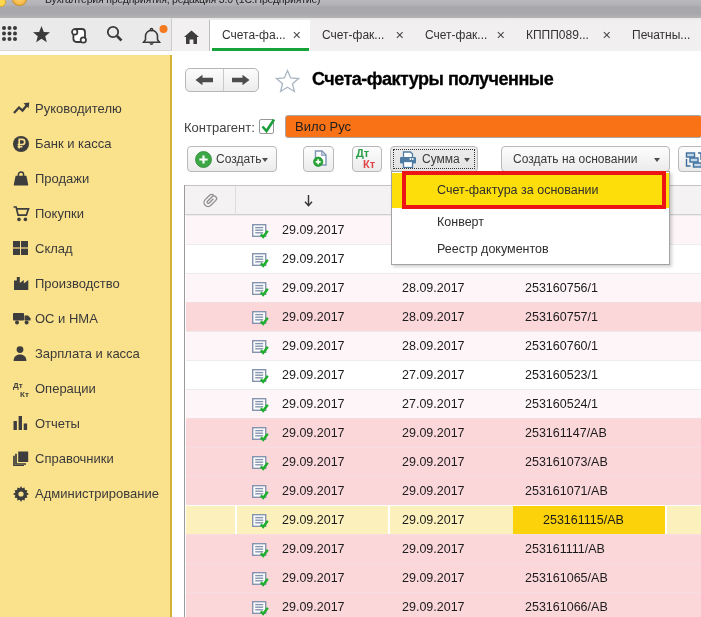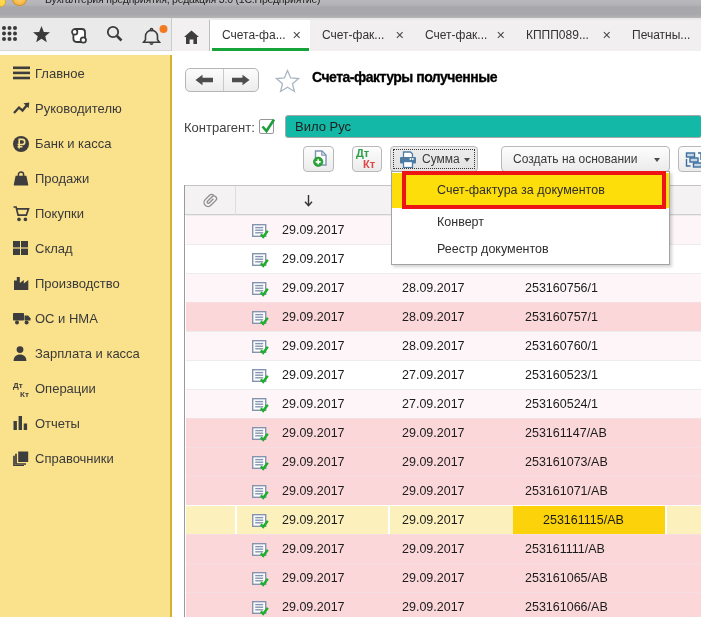--- a/index.html
+++ b/index.html
@@ -35,26 +35,26 @@
 .mic { position:absolute; left:13px; top:9px; width:18px; height:17px; }
 .mil { position:absolute; left:35px; top:9px; font-size:13px; color:#3a3a3a; }
 
 
 #content { position:absolute; left:172px; top:51px; width:529px; height:566px; background:#fff; }
 
 #navgrp { position:absolute; left:13px; top:17px; width:74px; height:24px; border:1px solid #b5b5b5;
   border-radius:5px; background:linear-gradient(#fcfcfc,#ececec); }
 #navgrp .mid { position:absolute; left:37px; top:0; width:1px; height:22px; background:#c9c9c9; }
 #star2 { position:absolute; left:103px; top:18px; }
-#ptitle { position:absolute; left:140px; top:18px; font-size:14px; font-weight:bold; color:#000; letter-spacing:-0.5px; -webkit-text-stroke:0.3px #000; }
+#ptitle { position:absolute; left:140px; top:18px; font-size:18px; font-weight:bold; color:#000; letter-spacing:-0.5px; -webkit-text-stroke:0.3px #000; }
 
 #flabel { position:absolute; left:12px; top:69px; font-size:13px; color:#404040; }
 #fcheck { position:absolute; left:87px; top:68px; width:15px; height:15px; background:#fff;
   border:1px solid #979797; border-radius:2px; }
-#finput { position:absolute; left:113px; top:64px; width:417px; height:23px; background:#14b8a6;
+#finput { position:absolute; left:113px; top:64px; width:417px; height:23px; background:#f97316;
   border:1px solid #a8a8a8; border-radius:3px; font-size:13px; color:#1e1e1e; line-height:21px; padding-left:9px; }
 
 .btn { position:absolute; top:95px; height:26px; border:1px solid #b9b9b9; border-radius:4px;
   background:linear-gradient(#fdfdfd,#ebebeb); font-size:12px; color:#3a3a3a; }
 .btn .blab { position:absolute; white-space:nowrap; top:5px; }
 .arr { display:inline-block; width:0; height:0; border-left:3.5px solid transparent;
   border-right:3.5px solid transparent; border-top:4px solid #4c4c4c; vertical-align:middle; }
 
 
 #tbl { position:absolute; left:184px; top:185px; width:517px; height:432px; border-left:1px solid #9b9b9b; }
@@ -130,28 +130,20 @@
 </div>
 <div id="tabs">
       <div class="tab active" style="left:209px;width:101px">Счета-фа...<span class="tx">×</span></div>
 <div class="tab" style="left:310px;width:103px">Счет-фак...<span class="tx">×</span></div>
 <div class="tab" style="left:413px;width:101px">Счет-фак...<span class="tx">×</span></div>
 <div class="tab" style="left:514px;width:106px">КППП089...<span class="tx">×</span></div>
 <div class="tab" style="left:620px;width:82px">Печатны...</div>
     </div>
 
 <div id="sidebar">
-<div class="mi" style="top:2px">
-        <span class="mic"><svg width="17" height="14" viewBox="0 0 17 14">
-            <rect y="0.5" width="17" height="2.6" fill="#3d3d3d"></rect>
-            <rect y="5.6" width="17" height="2.6" fill="#3d3d3d"></rect>
-            <rect y="10.7" width="17" height="2.6" fill="#3d3d3d"></rect>
-          </svg></span>
-        <span class="mil">Главное</span>
-      </div>
 <div class="mi" style="top:72px">
         <span class="mic"><svg width="16" height="16" viewBox="0 0 16 16">
             <circle cx="8" cy="8" r="8" fill="#3d3d3d"></circle>
             <path d="M6.2 12.6 V3.4 h3 a2.55 2.55 0 0 1 0 5.1 H4.6 M4.6 10.7 H9.4" fill="none" stroke="#fae18c" stroke-width="1.6"></path>
           </svg></span>
         <span class="mil">Банк и касса</span>
       </div>
 <div class="mi" style="top:37px">
         <span class="mic"><svg width="17" height="13" viewBox="0 0 17 13">
             <path d="M1 11 L6 5.5 L9.5 8.5 L14.5 2.5" fill="none" stroke="#3d3d3d" stroke-width="2.3"></path>
@@ -221,20 +213,27 @@
         <span class="mil">Отчеты</span>
       </div>
 <div class="mi" style="top:387px">
         <span class="mic"><svg width="16" height="15" viewBox="0 0 16 15">
             <rect x="5.2" y="0.5" width="10" height="10.5" fill="#3d3d3d"></rect>
             <path d="M3 2.8 V13 h10" fill="none" stroke="#3d3d3d" stroke-width="1.7"></path>
             <path d="M1 4.8 V14.8 h10" fill="none" stroke="#3d3d3d" stroke-width="1.7"></path>
           </svg></span>
         <span class="mil">Справочники</span>
       </div>
+<div class="mi" style="top:422px">
+        <span class="mic"><svg width="16" height="16" viewBox="0 0 16 16">
+            <path d="M8 0 l1.2 2.2 2.4-.8 .3 2.5 2.5 .3 -.8 2.4 L16 8l-2.4 1.4 .8 2.4 -2.5 .3 -.3 2.5 -2.4-.8 L8 16l-1.2-2.2 -2.4 .8 -.3-2.5 -2.5-.3 .8-2.4 L0 8l2.4-1.4 -.8-2.4 2.5-.3 .3-2.5 2.4 .8 Z" fill="#3d3d3d"></path>
+            <circle cx="8" cy="8" r="2.6" fill="#fae18c"></circle>
+          </svg></span>
+        <span class="mil">Администрирование</span>
+      </div>
 </div>
 
 <div id="content">
   <div id="navgrp">
     <svg style="position:absolute;left:9px;top:5px" width="19" height="12" viewBox="0 0 19 12">
       <path d="M0.5 6 L7.5 0.8 V3.8 H18 V8.2 H7.5 V11.2 Z" fill="#4d4d4d"></path>
         </svg>
     <span class="mid"></span>
     <svg style="position:absolute;left:45px;top:5px" width="19" height="12" viewBox="0 0 19 12">
       <path d="M18.5 6 L11.5 0.8 V3.8 H1 V8.2 H11.5 V11.2 Z" fill="#4d4d4d"></path>
@@ -246,20 +245,28 @@
   <span id="ptitle">Счета-фактуры полученные</span>
 
   <span id="flabel">Контрагент:</span>
   <span id="fcheck">
         <svg style="position:absolute;left:1px;top:-3px;overflow:visible" width="14" height="16" viewBox="0 0 14 16">
     <path d="M1.5 9.5 L5.5 14 L13 2.5" fill="none" stroke="#1d9e3a" stroke-width="2.6"></path>
         </svg>
       </span>
   <span id="finput">Вило Рус</span>
 
+  <div class="btn" style="left:15px;width:90px">
+    <svg style="position:absolute;left:7px;top:4px" width="17" height="17" viewBox="0 0 17 17">
+      <circle cx="8.5" cy="8.5" r="8" fill="#3ba845" stroke="#2c8736" stroke-width="0.8"></circle>
+      <path d="M8.5 4.4 V12.6 M4.4 8.5 H12.6" stroke="#fff" stroke-width="2.2"></path>
+        </svg>
+    <span class="blab" style="left:28px">Создать</span>
+    <span class="arr" style="position:absolute;right:8px;top:11px"></span>
+  </div>
   <div class="btn" style="left:131px;width:31px">
     <svg style="position:absolute;left:6px;top:2px" width="21" height="19" viewBox="0 0 21 19">
       <path d="M5.5 2 h6.5 l4 4 V16 H5.5 Z" fill="#fff" stroke="#7d93b2" stroke-width="1.4"></path>
       <path d="M11.8 2 V6.2 H16" fill="none" stroke="#7d93b2" stroke-width="1.2"></path>
       <circle cx="8.2" cy="12.8" r="4.7" fill="#28a435" stroke="#1c8f2a" stroke-width="0.7"></circle>
       <path d="M8.2 10.3 V15.3 M5.7 12.8 H10.7" stroke="#fff" stroke-width="1.7"></path>
         </svg>
   </div>
   <div class="btn" style="left:180px;width:30px">
     <span style="position:absolute;left:3px;top:0px;font-size:11px;font-weight:bold;color:#2ba048">Дт</span>
@@ -470,18 +477,18 @@
 <path d="M8.8 10.3 L11.2 12.8 L15.8 6.8" fill="none" stroke="#1fae2d" stroke-width="2.4"></path>
 </svg>
         <span class="d1">29.09.2017</span>
         <span class="d2">29.09.2017</span>
         <span class="num">253161066/АВ</span>
       </div>
 </div>
 
 <div id="ddp">
   <div id="ddi1"></div>
-  <span class="dlab" style="top:11px">Счет-фактура за документов</span>
+  <span class="dlab" style="top:11px">Счет-фактура за основании</span>
   <span class="dlab" style="top:43px">Конверт</span>
   <span class="dlab" style="top:70px">Реестр документов</span>
 </div>
 <div id="redbox"></div>
 
 </div>
 </body></html>

